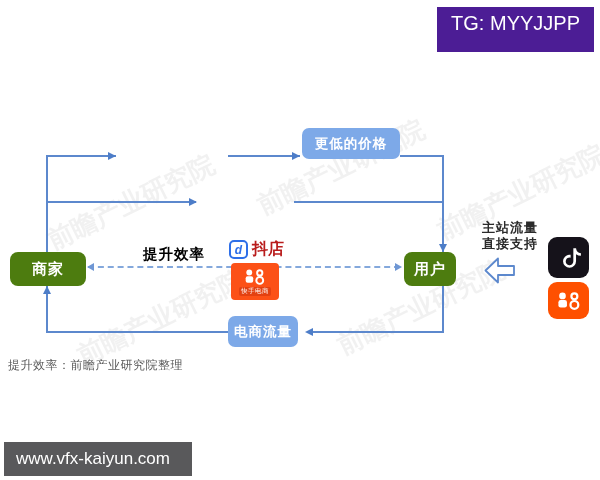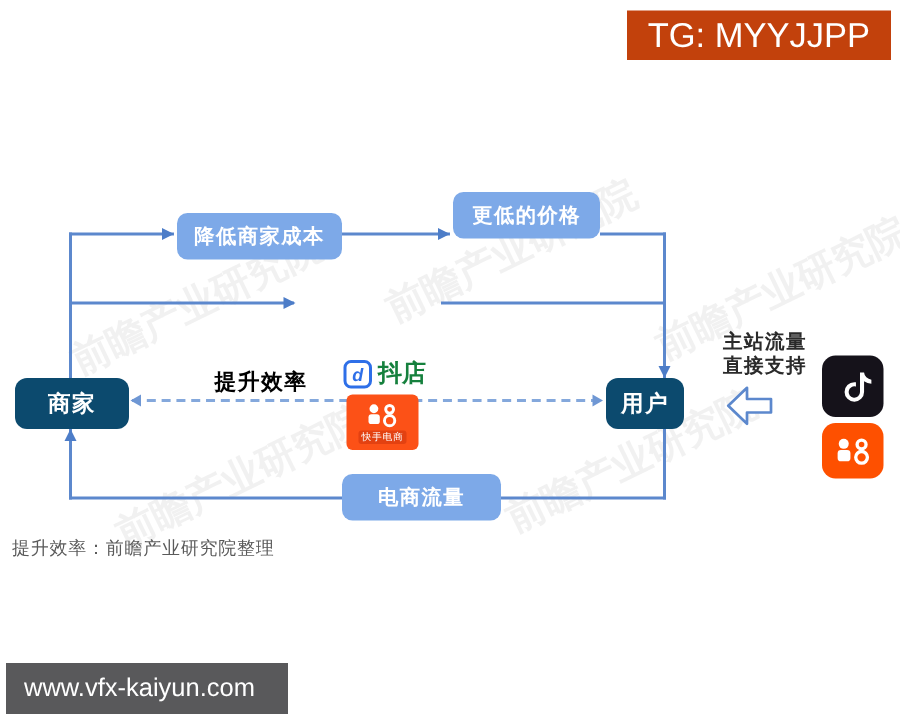--- a/index.html
+++ b/index.html
@@ -1,20 +1,20 @@
 <!DOCTYPE html>
 <html><head>
 <meta charset="utf-8">
 <style>
   html,body{margin:0;padding:0;background:#e9e9e9;}
   .stage{position:relative;width:600px;height:480px;background:#ffffff;overflow:hidden;
          font-family:"Liberation Sans","DejaVu Sans",sans-serif;}
   
-  .tg-badge{position:absolute;top:7px;right:6px;height:33px;line-height:33px;padding:0 14px;
-            background:#c2410c;color:#fff;font-size:23px;}
+  .tg-badge{position:absolute;top:7px;right:6px;height:45px;line-height:33px;padding:0 14px;
+            background:#4c1d95;color:#fff;font-size:20px;}
   .site-bar{position:absolute;top:442px;left:4px;width:176px;height:34px;line-height:34px;
             padding-left:12px;background:#59595b;color:#fff;font-size:17px;}
   
   .title{position:absolute;top:104px;left:0;right:0;text-align:center;
          font-size:15px;font-weight:bold;color:#111;}
   
   .wm{position:absolute;color:rgba(120,120,120,0.10);font-size:26px;font-weight:bold;
       transform:rotate(-26deg);white-space:nowrap;pointer-events:none;}
   
   .ln{position:absolute;background:#5c88cd;}
@@ -24,31 +24,31 @@
   .ar.r{border-left:8px solid #4d7dc8;border-top:4.5px solid transparent;border-bottom:4.5px solid transparent;}
   .ar.l{border-right:8px solid #4d7dc8;border-top:4.5px solid transparent;border-bottom:4.5px solid transparent;}
   .ar.u{border-bottom:8px solid #4d7dc8;border-left:4.5px solid transparent;border-right:4.5px solid transparent;}
   .ar.d{border-top:8px solid #4d7dc8;border-left:4.5px solid transparent;border-right:4.5px solid transparent;}
   .ar.dl{border-right:7px solid #6f97d4;border-top:4px solid transparent;border-bottom:4px solid transparent;}
   .ar.dr{border-left:7px solid #6f97d4;border-top:4px solid transparent;border-bottom:4px solid transparent;}
   
   .node{position:absolute;display:flex;align-items:center;justify-content:center;
         color:#fff;font-weight:bold;border-radius:7px;letter-spacing:1px;}
   .node.sec{background:#7da9e8;font-size:13.5px;}
-  .node.pri{background:#0c4a6e;font-size:15px;border-radius:8px;}
+  .node.pri{background:#4d7c0f;font-size:15px;border-radius:8px;}
   
   .elabel{position:absolute;font-size:14.5px;font-weight:bold;color:#000000;letter-spacing:1px;}
   .annot{position:absolute;left:474px;top:220px;width:72px;text-align:center;
          font-size:13px;font-weight:bold;color:#2b2b2b;line-height:1.25;letter-spacing:1px;}
   
   .doudian{position:absolute;left:227px;top:239px;display:flex;align-items:center;gap:4px;background:#fff;padding:0 2px;}
   .doudian .dicon{width:15px;height:15px;border:2.5px solid #2e6fe8;border-radius:5px;
                   display:flex;align-items:center;justify-content:center;
                   color:#2e6fe8;font-weight:bold;font-size:12px;font-style:italic;background:#fff;}
-  .doudian .dtext{font-size:16px;font-weight:bold;color:#15803d;}
+  .doudian .dtext{font-size:16px;font-weight:bold;color:#b91c1c;}
   
   .ks-ec{position:absolute;left:231px;top:263px;width:48px;height:37px;background:#fc5117;border-radius:4px;
          display:flex;flex-direction:column;align-items:center;justify-content:center;}
   .ks-ec .ks-label{font-size:6.5px;color:#fff;margin-top:1px;background:rgba(150,20,0,0.25);
                    padding:0 2px;border-radius:2px;letter-spacing:0.5px;}
   
   .app{position:absolute;left:548px;width:41px;border-radius:9px;display:flex;align-items:center;justify-content:center;}
   .app.tiktok{top:237px;height:41px;background:#15121a;}
   .app.kuaishou{top:282px;height:37px;background:#fe5000;}
   
@@ -86,25 +86,24 @@
   <div class="ar r" style="left:292px;top:151.5px;"></div>
   <div class="ar r" style="left:189px;top:197.5px;"></div>
   <div class="ar l" style="left:305px;top:327.5px;"></div>
   <div class="ar u" style="left:42.5px;top:286px;"></div>
   <div class="ar d" style="left:438.5px;top:244px;"></div>
 
   <div class="dash" style="left:88px;top:266px;width:312px;"></div>
   <div class="ar dl" style="left:87px;top:263px;"></div>
   <div class="ar dr" style="left:395px;top:263px;"></div>
 
-  <div class="node sec" style="left:118px;top:142px;width:110px;height:31px;">降低商家成本</div>
   <div class="node sec" style="left:302px;top:128px;width:98px;height:31px;">更低的价格</div>
   <div class="node pri" style="left:10px;top:252px;width:76px;height:34px;">商家</div>
   <div class="node pri" style="left:404px;top:252px;width:52px;height:34px;">用户</div>
-  <div class="node sec" style="left:228px;top:316px;width:106px;height:31px;">电商流量</div>
+  <div class="node sec" style="left:228px;top:316px;width:70px;height:31px;">电商流量</div>
 
   <div class="elabel" style="left:143px;top:245px;">提升效率</div>
 
   <div class="doudian">
     <span class="dicon">d</span>
     <span class="dtext">抖店</span>
   </div>
 
   <div class="ks-ec">
     <svg width="24" height="18" viewBox="0 0 28 22">

